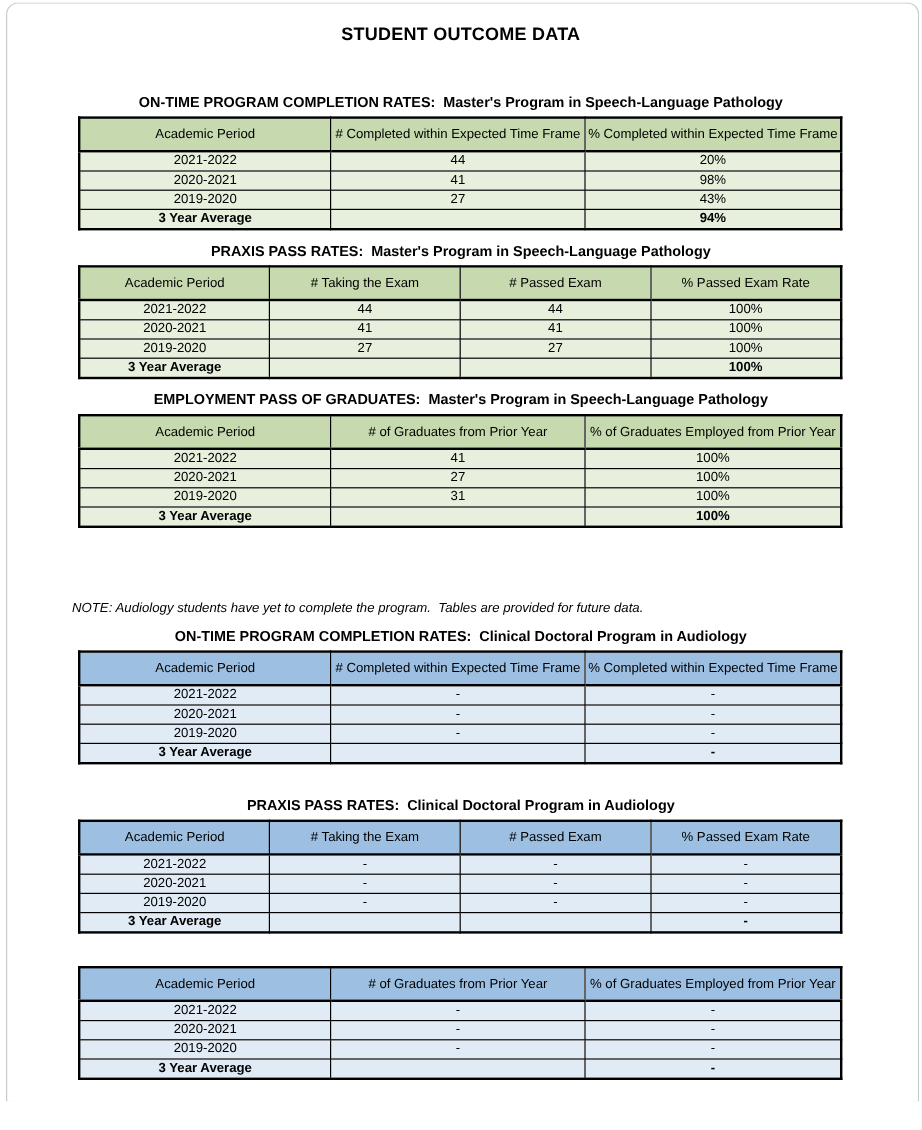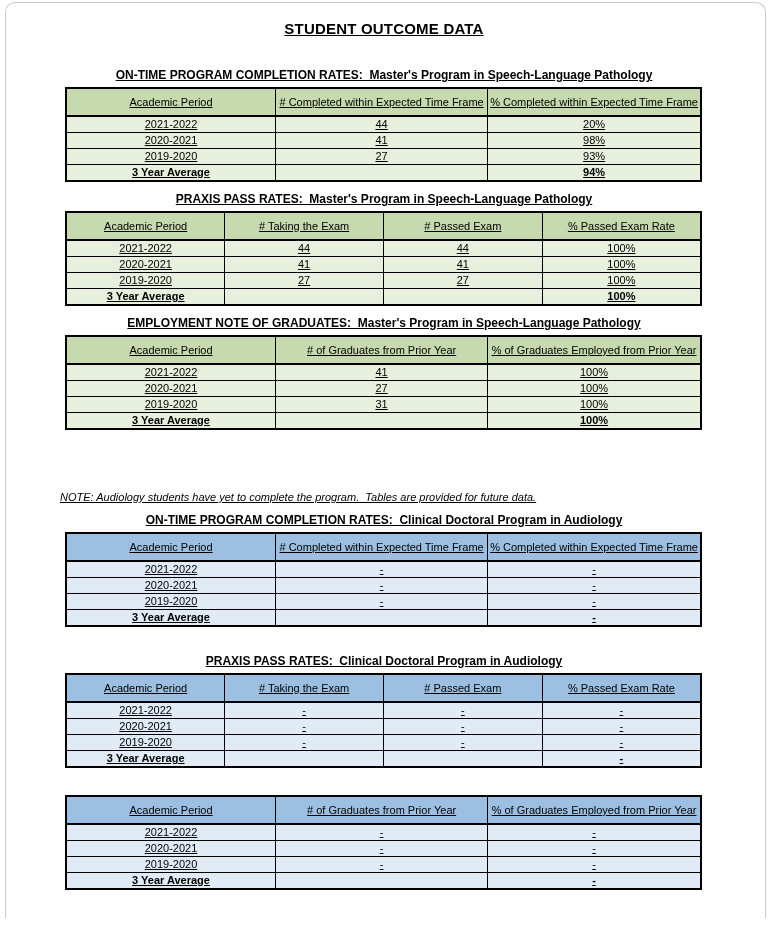--- a/index.html
+++ b/index.html
@@ -12,30 +12,30 @@
     position: relative;
   }
   .page-edge {
     position: absolute;
     left: 5px; top: 2px; right: 2px; bottom: 24px;
     border: 1px solid #c9c9c9;
     border-bottom: none;
     border-radius: 10px 10px 0 0;
     pointer-events: none;
   }
-  .content { position: relative; padding-top: 20px; text-decoration: underline; }
+  .content { position: relative; padding-top: 20px; }
   .doc-title {
     text-align: center;
     font-size: 15px;
     font-weight: bold;
     letter-spacing: 0.2px;
     white-space: pre-wrap;
   }
   .section { margin-top: 10px; }
-  .section.first { margin-top: 31px; }
+  .section.first { margin-top: 41px; }
   .table-title {
     text-align: center;
     font-size: 12px;
     font-weight: bold;
     white-space: pre-wrap;
   }
   .doc-note {
     margin: 61px 0 6px 60px;
     font-size: 11px;
     font-style: italic;
@@ -109,21 +109,21 @@
               <td>20%</td>
             </tr>
             <tr>
               <td>2020-2021</td>
               <td>41</td>
               <td>98%</td>
             </tr>
             <tr>
               <td>2019-2020</td>
               <td>27</td>
-              <td>93%</td>
+              <td>43%</td>
             </tr>
             <tr class="footer-row">
               <td>3 Year Average</td>
               <td></td>
               <td>94%</td>
             </tr>
           </tbody>
         </table>
       </div>
       <div class="section">
@@ -165,21 +165,21 @@
             <tr class="footer-row">
               <td>3 Year Average</td>
               <td></td>
               <td></td>
               <td>100%</td>
             </tr>
           </tbody>
         </table>
       </div>
       <div class="section">
-        <div class="table-title">EMPLOYMENT NOTE OF GRADUATES:  Master's Program in Speech-Language Pathology</div>
+        <div class="table-title">EMPLOYMENT PASS OF GRADUATES:  Master's Program in Speech-Language Pathology</div>
         <table class="data-table theme-green cols-3">
           <colgroup>
             <col>
             <col>
             <col>
           </colgroup>
           <thead>
             <tr>
               <th>Academic Period</th>
               <th># of Graduates from Prior Year</th>

